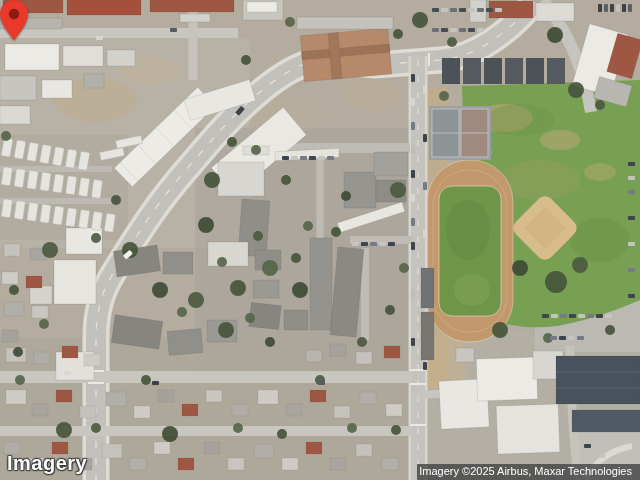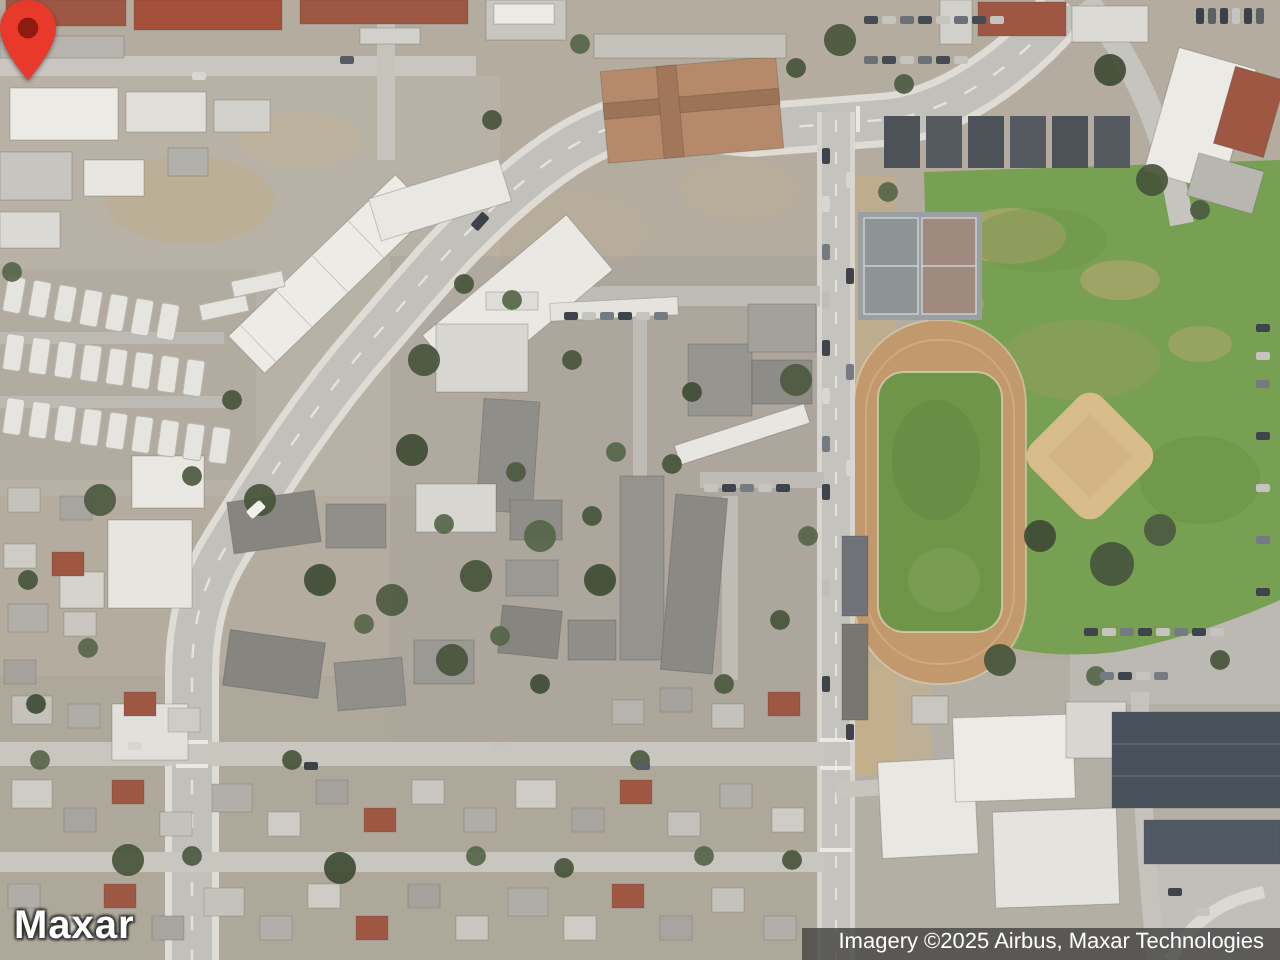--- a/index.html
+++ b/index.html
@@ -8,21 +8,21 @@
   .stage svg{position:absolute;left:0;top:0;display:block;}
   .pin{position:absolute;left:307px;top:201px;width:28px;height:40px;
        filter:drop-shadow(0 1px 1px rgba(0,0,0,0.45));cursor:pointer;}
   .google-logo{position:absolute;left:7px;bottom:5px;font-size:20px;font-weight:700;
        letter-spacing:0.5px;color:#ffffff;cursor:pointer;
        text-shadow:0 0 2px rgba(0,0,0,.65), 1px 1px 1px rgba(60,60,60,.9),
                    -1px -1px 1px rgba(60,60,60,.7), 1px -1px 1px rgba(60,60,60,.7),
                    -1px 1px 1px rgba(60,60,60,.7);}
   .attrib{position:absolute;right:0;bottom:0;height:15px;line-height:15px;
        background:rgba(66,66,66,0.8);color:#ffffff;font-size:11px;
-       padding:0 8px 1px 18px;white-space:nowrap;margin-top:48px;}
+       padding:0 8px 1px 2px;white-space:nowrap;margin-top:48px;}
 </style>
 </head>
 <body>
 
 <div class="stage">
 
 <svg width="640" height="480" viewBox="0 0 640 480">
   <defs>
     <rect id="hs" width="16" height="12"></rect>
     <rect id="hw" width="20" height="14"></rect>
@@ -447,18 +447,18 @@
         <use href="#car" x="628" y="268" fill="#757b82"></use>
     <use href="#car" x="628" y="294" fill="#3e444b"></use>
   </g>
 </svg>
 
 <svg class="pin" viewBox="0 0 28 40">
   <path d="M14,0 C6.3,0 0,6.3 0,14 C0,24.5 14,40 14,40 C14,40 28,24.5 28,14 C28,6.3 21.7,0 14,0 Z" fill="#e8392b"></path>
   <circle cx="14" cy="14" r="5.2" fill="#8e1b0d"></circle>
 </svg>
 
-<div class="google-logo">Maxar</div>
+<div class="google-logo">Imagery</div>
 <div class="attrib">
   <span>Imagery ©2025 Airbus, Maxar Technologies</span>
 </div>
 
 </div>
 
 </body></html>

